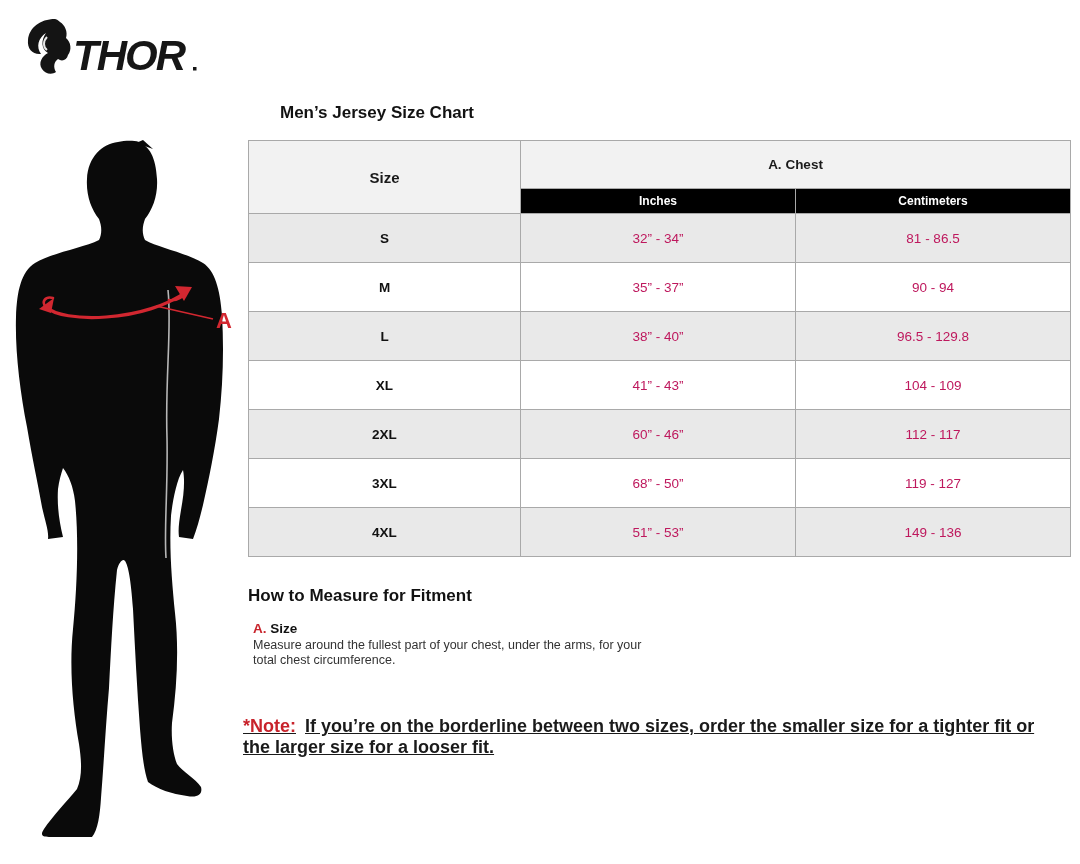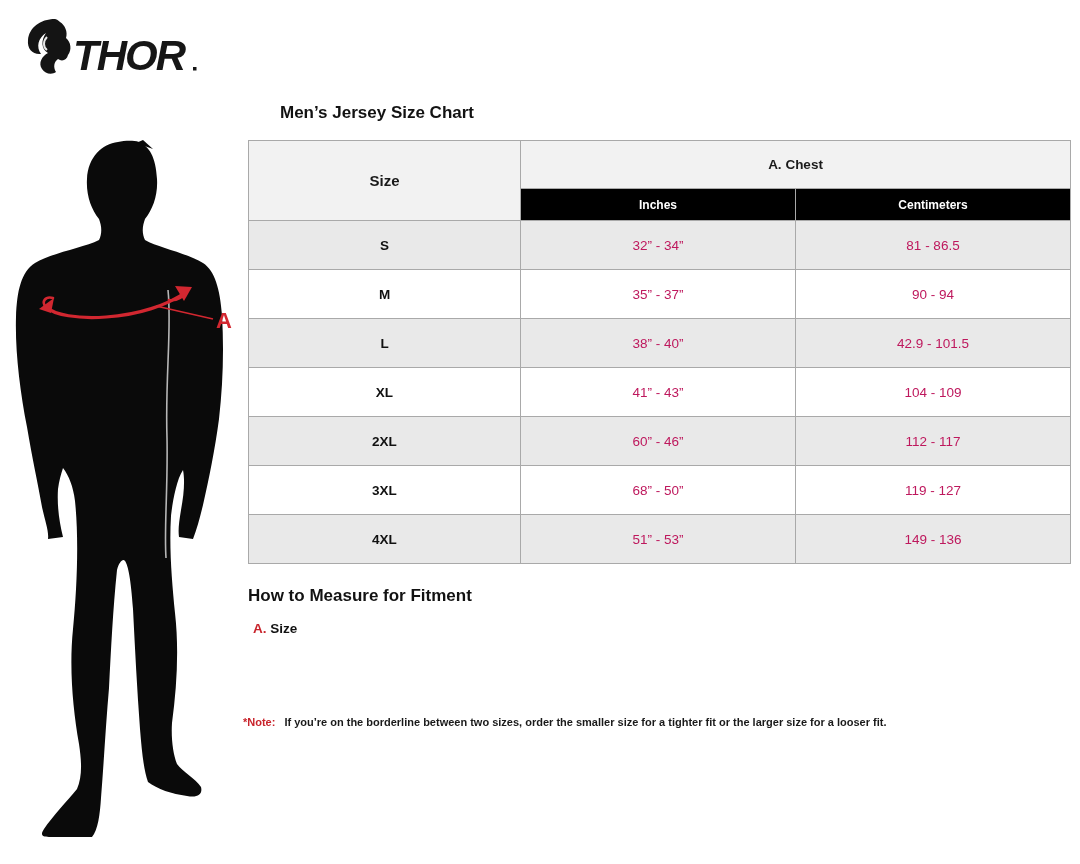--- a/index.html
+++ b/index.html
@@ -28,21 +28,21 @@
   }
   .measure-block { position: absolute; left: 253px; top: 621px; width: 400px; }
   .measure-label { font-size: 13.5px; font-weight: bold; color: #121212; }
   .measure-label .letter { color: #c8232b; }
   .measure-desc {
     margin-top: 2px; font-size: 12.5px; line-height: 15px; color: #333333;
     max-width: 392px;
   }
   .note-line {
     position: absolute; left: 243px; top: 716px; width: 800px;
-    font-size: 11px; font-weight: bold; color: #1a1a1a;
+    font-size: 18px; font-weight: bold; color: #1a1a1a; text-decoration: underline;
   }
   .note-line .prefix { color: #c8232b; margin-right: 9px; }
 
   
   .size-table {
     position: absolute; left: 248px; top: 140px;
     width: 822px; border-collapse: collapse; table-layout: fixed;
   }
   .size-table th, .size-table td {
     border: 1px solid #a9a9a9; text-align: center; vertical-align: middle;
@@ -52,21 +52,21 @@
   .col-in   { width: 275px; }
   .col-cm   { width: 275px; }
   .size-head {
     background: #f2f2f2; font-size: 15px; font-weight: bold; color: #1a1a1a;
   }
   .group-head {
     background: #f2f2f2; height: 48px; font-size: 13.5px; font-weight: bold; color: #1a1a1a;
   }
   .unit-bar {
     background: #000000; color: #ffffff; font-size: 12px; font-weight: bold;
-    height: 32px; padding: 1px 0;
+    height: 25px; padding: 1px 0;
   }
   .size-table tbody td { height: 49px; font-size: 13.5px; color: #be185d; }
   .size-table tbody td.size-cell { font-weight: bold; color: #111111; }
   .size-table tbody tr.alt { background: #e9e9e9; }
   .size-table tbody tr.plain { background: #ffffff; }
 </style>
 </head>
 <body>
 
 <div class="logo">
@@ -169,21 +169,21 @@
       <td>81 - 86.5</td>
     </tr>
     <tr class="plain">
       <td class="size-cell">M</td>
       <td>35” - 37”</td>
       <td>90 - 94</td>
     </tr>
     <tr class="alt">
       <td class="size-cell">L</td>
       <td>38” - 40”</td>
-      <td>42.9 - 101.5</td>
+      <td>96.5 - 129.8</td>
     </tr>
     <tr class="plain">
       <td class="size-cell">XL</td>
       <td>41” - 43”</td>
       <td>104 - 109</td>
     </tr>
     <tr class="alt">
       <td class="size-cell">2XL</td>
       <td>60” - 46”</td>
       <td>112 - 117</td>
@@ -201,17 +201,18 @@
   </tbody>
 </table>
 
 <div class="howto-title">How to Measure for Fitment</div>
 
 <div class="measure-block">
   <div class="measure-label">
     <span class="letter">A.</span>
     <span>Size</span>
   </div>
+  <div class="measure-desc">Measure around the fullest part of your chest, under the arms, for your total chest circumference.</div>
 </div>
 
 <div class="note-line">
   <span class="prefix">*Note:</span><span>If you’re on the borderline between two sizes, order the smaller size for a tighter fit or the larger size for a looser fit.</span>
 </div>
 
 </body></html>

